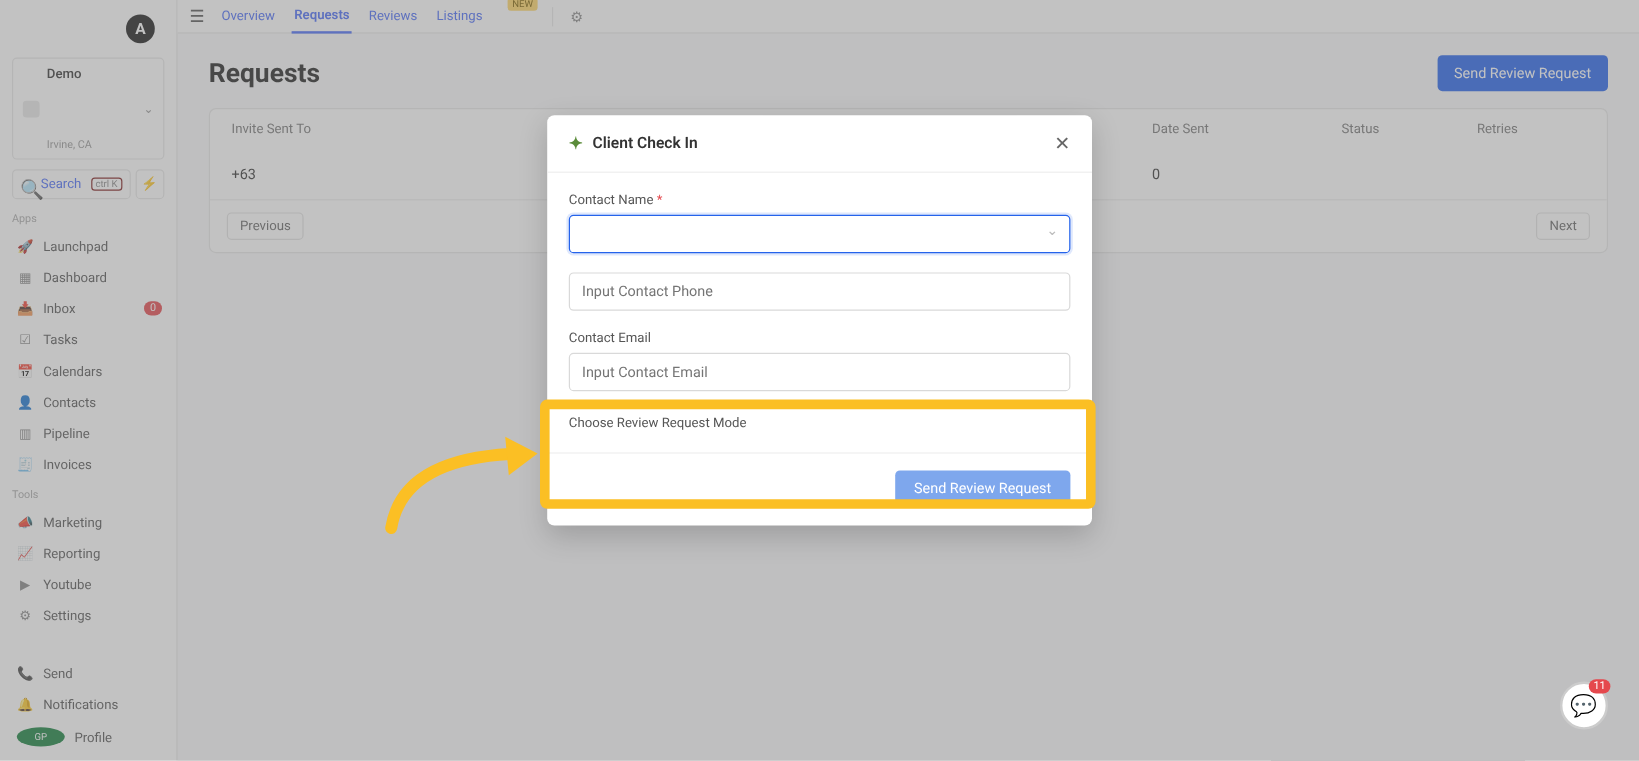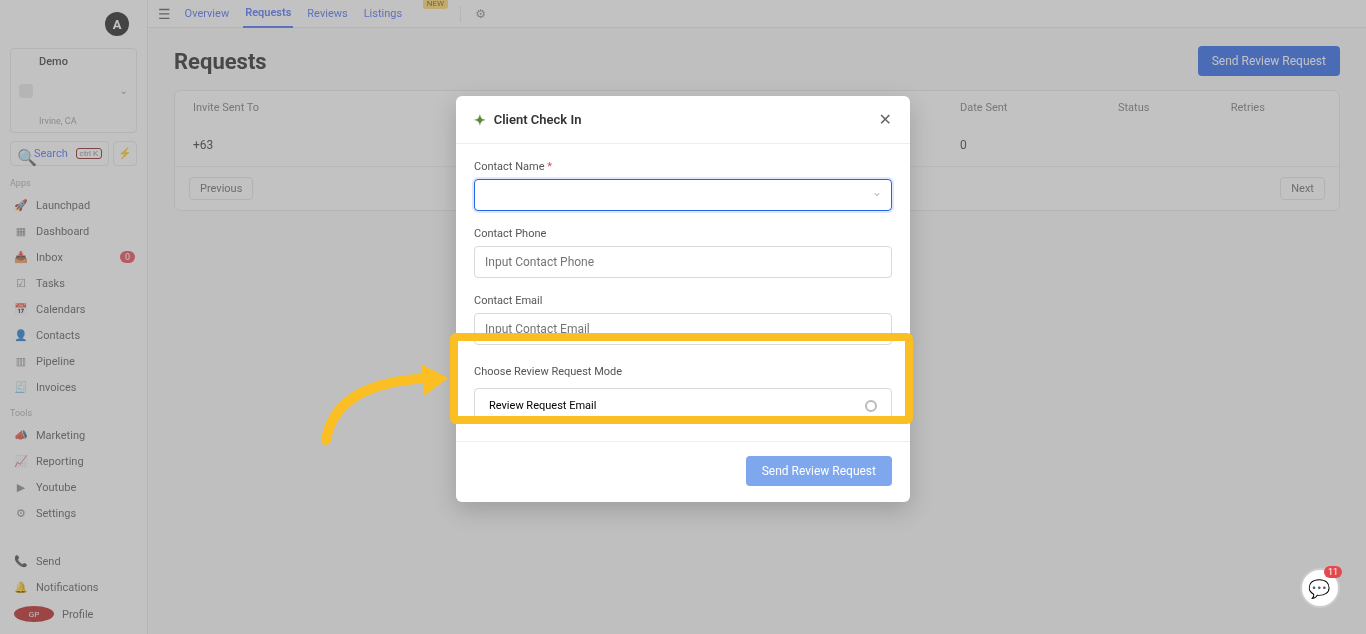--- a/index.html
+++ b/index.html
@@ -20,21 +20,21 @@
   .search-box { flex: 1; border: 1px solid #e8e8e8; border-radius: 4px; padding: 5px 6px; display: flex; align-items: center; gap: 5px; }
   .search-box .s-ico { width: 12px; height: 12px; }
   .search-box span.stxt { font-size: 11px; color: #4a6cf7; }
   .search-box .kbd { font-size: 8px; border: 1px solid #7f1d1d; border-radius: 3px; padding: 0 3px; color: #888; margin-left: auto; }
   .lightning { width: 24px; border: 1px solid #e8e8e8; border-radius: 4px; display: flex; align-items: center; justify-content: center; font-size: 11px; color: #4a6cf7; }
   .nav-section { padding: 4px 10px; font-size: 9px; color: #aaa; margin-top: 4px; }
   .nav-item { display: flex; align-items: center; gap: 8px; padding: 6px 14px; font-size: 11px; color: #555; cursor: pointer; position: relative; }
   .nav-item .n-ico { width: 14px; height: 14px; display:flex; align-items:center; justify-content:center; color:#888; font-size:11px;}
   .nav-item .badge { position: absolute; right: 12px; background: #e5484d; color: #fff; border-radius: 8px; font-size: 9px; padding: 1px 5px; }
   .sidebar-bottom { margin-top: auto; padding-bottom: 6px; }
-  .sidebar-bottom .nav-item .avatar { width: 40px; height: 16px; border-radius: 50%; background: #b91c1c; color: #fff; font-size: 8px; display: flex; align-items: center; justify-content: center; }
+  .sidebar-bottom .nav-item .avatar { width: 40px; height: 16px; border-radius: 50%; background: #15803d; color: #fff; font-size: 8px; display: flex; align-items: center; justify-content: center; }
 
   
   .topbar { position: absolute; left: 148px; top: 0; right: 0; height: 28px; background: #fff; border-bottom: 1px solid #e8e8e8; display: flex; align-items: center; padding: 0 4px; }
   .tb-burger { font-size: 14px; color: #555; padding: 0 6px; }
   .tabs { display: flex; gap: 12px; margin-left: 6px; height: 100%; align-items:center; }
   .tab { font-size: 11px; color: #4a6cf7; padding: 7px 2px; cursor: pointer; position: relative; }
   .tab.active { font-weight: 600; border-bottom: 2px solid #4a6cf7; }
   .tab .new-badge { position: absolute; top: -2px; right: -22px; background: #ffd666; color: #7a5c00; font-size: 8px; padding: 1px 4px; border-radius: 3px; }
   .tb-divider { width: 1px; height: 16px; background: #e8e8e8; margin: 0 14px 0 34px; }
   .tb-gear { font-size: 12px; color: #888; cursor: pointer; }
@@ -230,29 +230,24 @@
       <span class="person-ico">✦</span>
       <span>Client Check In</span>
     </div>
     <span class="modal-close">✕</span>
   </div>
   <div class="modal-body">
     <label class="form-label"><span>Contact Name</span> <span class="req">*</span></label>
     <div class="form-select">
       <input class="form-input focused" type="text" style="">
     </div>
-    <label class="form-label">Contact Phone</label>
     <input class="form-input" type="text" placeholder="Input Contact Phone" style="">
     <label class="form-label">Contact Email</label>
     <input class="form-input" type="text" placeholder="Input Contact Email" style="">
     <div class="section-label">Choose Review Request Mode</div>
-    <div class="radio-card">
-      <span>Review Request Email</span>
-      <span class="radio-dot"></span>
-    </div>
   </div>
   <div class="modal-footer">
     <button class="modal-submit">Send Review Request</button>
   </div>
 </div>
 
 <div class="callout"></div>
 
 <svg class="arrow-svg" viewBox="0 0 140 90">
   <path d="M10,80 Q20,20 120,18" stroke="#fbbf24" stroke-width="10" fill="none" stroke-linecap="round"></path>

